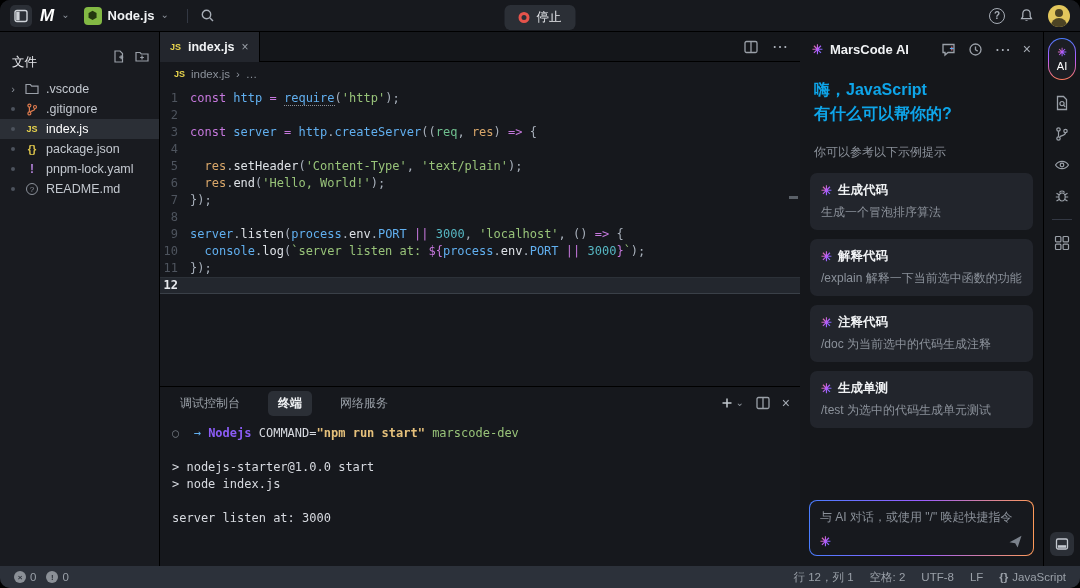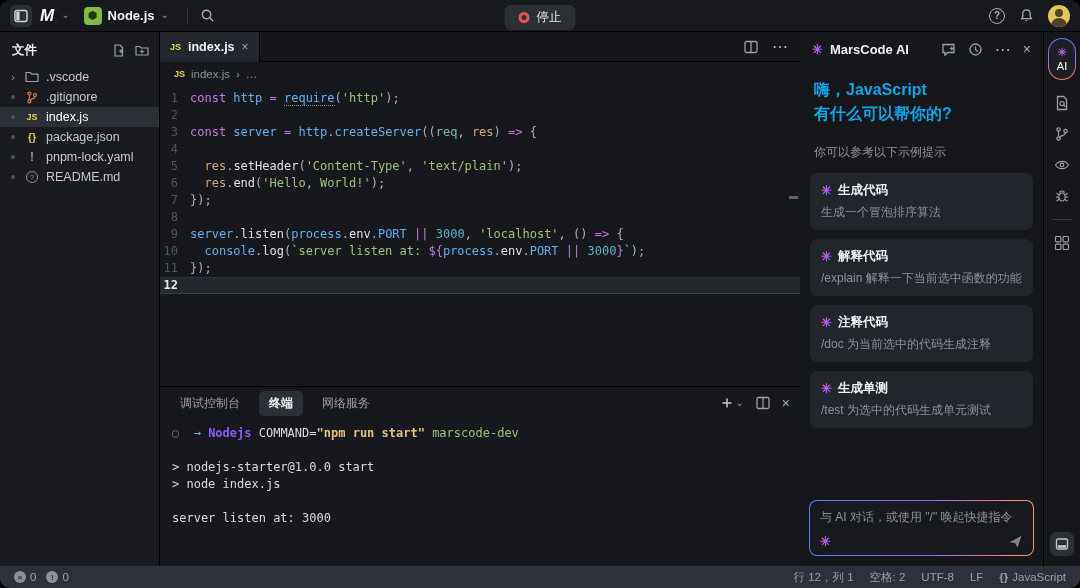--- a/index.html
+++ b/index.html
@@ -34,21 +34,21 @@
   .avatar::after { content:""; position:absolute; top:13px; left:3px; width:16px; height:12px;
     background:#4d4424; border-radius:8px 8px 0 0; }
 
   
   .main { flex:1; display:flex; min-height:0; }
 
   
   .explorer { width:160px; background:#191b20; border-right:1px solid #000; flex:0 0 160px;
     font-size:12.5px; }
   .exp-head { display:flex; align-items:center; padding:10px 10px 8px 12px; }
-  .exp-title { font-weight:700; font-size:12.5px; color:#e8eaee; }
+  .exp-title { font-weight:400; font-size:12.5px; color:#e8eaee;margin-top:12px; }
   .exp-actions { margin-left:auto; display:flex; gap:10px; color:#9aa0a8; }
   .file-row { display:flex; align-items:center; gap:6px; height:20px; padding:0 6px 0 8px;
     color:#c3c8cf; cursor:pointer; }
   .file-row.active { background:#2b2f36; color:#fff; }
   .fdot { width:4px; height:4px; border-radius:50%; background:#4c525c; flex:0 0 4px; margin:0 3px; }
   .fchev { color:#8b919a; font-size:11px; width:10px; text-align:center; }
   .ficon { width:16px; display:flex; justify-content:center; align-items:center; font-size:11px; }
   .js-badge { color:#e8d44d; font-weight:800; font-size:9px; letter-spacing:0; }
   .braces-g { color:#d8c04a; font-weight:700; font-size:11px; }
   .excl-g { color:#b180d7; font-weight:800; font-size:12px; }
@@ -284,21 +284,21 @@
             <div class="cl"><span class="ln">9</span><span><span class="tk-v">server</span><span class="tk-p">.</span><span class="tk-pr">listen</span><span class="tk-p">(</span><span class="tk-v">process</span><span class="tk-p">.</span><span class="tk-pr">env</span><span class="tk-p">.</span><span class="tk-v">PORT</span><span class="tk-w"> </span><span class="tk-o">||</span><span class="tk-w"> </span><span class="tk-n">3000</span><span class="tk-p">,</span><span class="tk-w"> </span><span class="tk-s">'localhost'</span><span class="tk-p">,</span><span class="tk-w"> </span><span class="tk-p">()</span><span class="tk-w"> </span><span class="tk-o">=&gt;</span><span class="tk-w"> </span><span class="tk-p">{</span></span></div>
             <div class="cl"><span class="ln">10</span><span><span class="tk-w">  </span><span class="tk-v">console</span><span class="tk-p">.</span><span class="tk-pr">log</span><span class="tk-p">(</span><span class="tk-s">`server listen at: </span><span class="tk-t">${</span><span class="tk-v">process</span><span class="tk-p">.</span><span class="tk-pr">env</span><span class="tk-p">.</span><span class="tk-v">PORT</span><span class="tk-w"> </span><span class="tk-o">||</span><span class="tk-w"> </span><span class="tk-n">3000</span><span class="tk-t">}</span><span class="tk-s">`</span><span class="tk-p">)</span><span class="tk-p">;</span></span></div>
             <div class="cl"><span class="ln">11</span><span><span class="tk-p">})</span><span class="tk-p">;</span></span></div>
             <div class="cl cur"><span class="ln">12</span><span></span></div>
           </div>
         <div class="ruler-mark"></div>
       </div>
 
       <div class="terminal">
         <div class="term-tabs">
-          <span style="display: flex; gap: 9px;">
+          <span style="display: flex; gap: 18px;">
               <span class="term-tab">调试控制台</span>
               <span class="term-tab active">终端</span>
               <span class="term-tab">网络服务</span>
             </span>
           <div class="term-actions">
             <span class="iconbtn" style="display:flex;align-items:center;gap:2px;">
               <svg width="12" height="12" viewBox="0 0 12 12">
                   <line x1="6" y1="1.5" x2="6" y2="10.5" stroke="#c3c8cf" stroke-width="1.5"></line>
                   <line x1="1.5" y1="6" x2="10.5" y2="6" stroke="#c3c8cf" stroke-width="1.5"></line>
                 </svg>

